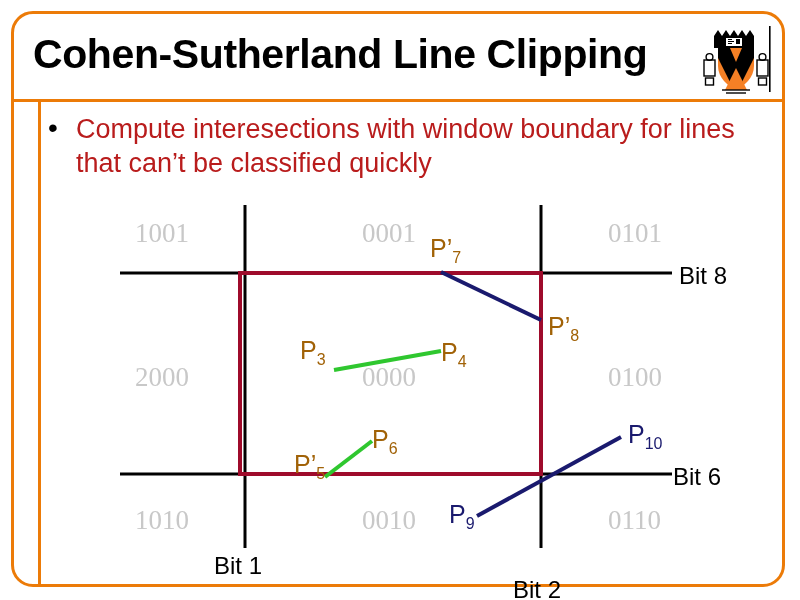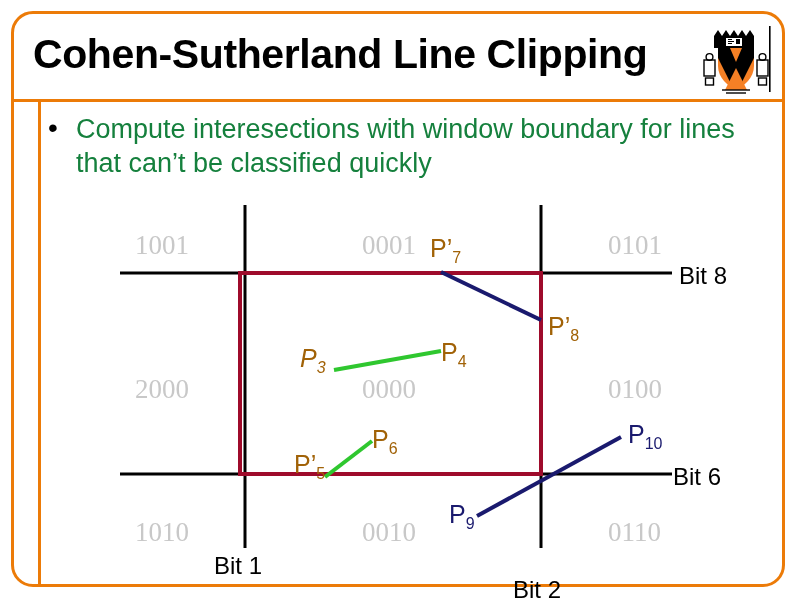--- a/index.html
+++ b/index.html
@@ -86,39 +86,38 @@
     font-size: 28px;
     line-height: 32px;
     color: #000;
     width: 28px;
     flex: 0 0 28px;
     text-align: left;
   }
   .bullet-text {
     font-size: 27px;
     line-height: 34px;
-    color: #15803d;
+    color: #b91c1c;
     font-family: "Liberation Sans", sans-serif;
   }
 
   
   #diagram {
     position: absolute;
     left: 0;
     top: 0;
     width: 800px;
     height: 600px;
   }
   .codelabel {
     position: absolute;
     font-family: "Liberation Serif", serif;
     font-size: 27px;
     color: #c8c8c8;
     white-space: nowrap;
-    margin-top: 12px;
   }
   .bitlabel {
     position: absolute;
     font-family: "Liberation Sans", sans-serif;
     font-size: 24px;
     color: #000000;
     white-space: nowrap;
   }
   .ptlabel {
     position: absolute;
@@ -213,21 +212,21 @@
     </div>
   <div id="bit-layer">
       <div class="bitlabel" style="left: 679px; top: 262px;">Bit 8</div>
       <div class="bitlabel" style="left: 673px; top: 463px;">Bit 6</div>
       <div class="bitlabel" style="left: 513px; top: 576px;">Bit 2</div>
       <div class="bitlabel" style="left: 214px; top: 552px;">Bit 1</div>
     </div>
   <div id="pt-layer">
       <div class="ptlabel pt-green" style="left: 430px; top: 234px;"><span>P’</span><sub>7</sub></div>
       <div class="ptlabel pt-green" style="left: 548px; top: 312px;"><span>P’</span><sub>8</sub></div>
-      <div class="ptlabel pt-green" style="left: 300px; top: 344px; font-style: italic;"><span>P</span><sub>3</sub></div>
+      <div class="ptlabel pt-green" style="left: 300px; top: 336px;"><span>P</span><sub>3</sub></div>
       <div class="ptlabel pt-green" style="left: 441px; top: 338px;"><span>P</span><sub>4</sub></div>
       <div class="ptlabel pt-green" style="left: 372px; top: 425px;"><span>P</span><sub>6</sub></div>
       <div class="ptlabel pt-green" style="left: 294px; top: 450px;"><span>P’</span><sub>5</sub></div>
       <div class="ptlabel pt-navy" style="left: 628px; top: 420px;"><span>P</span><sub>10</sub></div>
       <div class="ptlabel pt-navy" style="left: 449px; top: 500px;"><span>P</span><sub>9</sub></div>
     </div>
 
 </div>
 
 </body></html>

